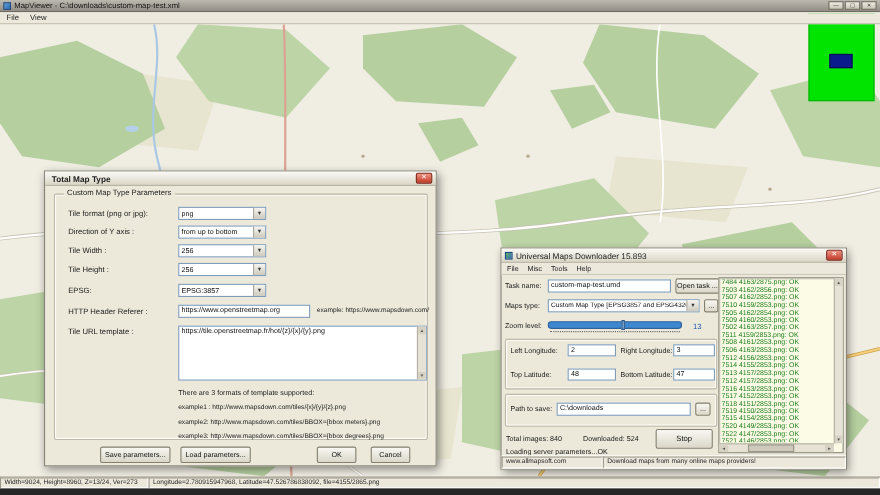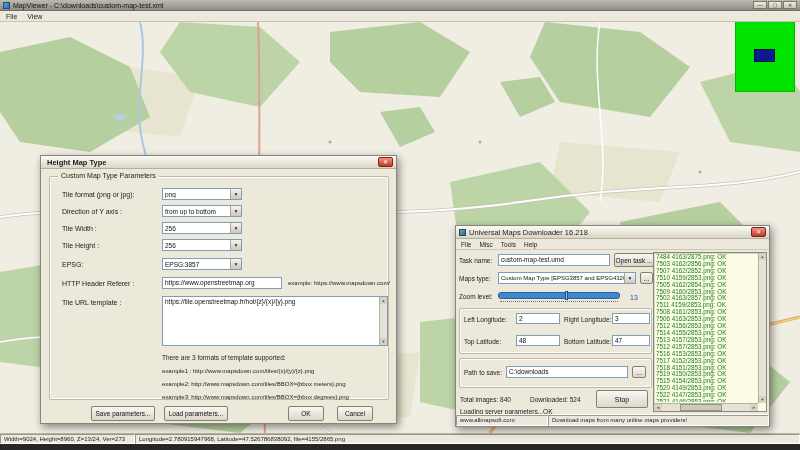--- a/index.html
+++ b/index.html
@@ -150,21 +150,21 @@
       <circle cx="210" cy="300" r="1.5" fill="#b4a88f"></circle>
     </svg>
   </div>
 
   <div class="overview-box" id="overview-box" style="background: rgb(0, 228, 0);">
     <div class="overview-viewport" id="overview-viewport" style="background: rgb(11, 27, 142);"></div>
   </div>
 
   <div class="dialog" id="custom-dialog">
     <div class="dlg-titlebar">
-      <span class="dlg-title">Height Map Type</span>
+      <span class="dlg-title">Total Map Type</span>
       <span class="dlg-close">✕</span>
     </div>
     <div class="body">
       <div class="groupbox cgroup">
         <span class="grouplegend">Custom Map Type Parameters</span>
 
         <span class="lbl" style="left:12px; top:14px;">Tile format (png or jpg):</span>
         <div class="combo" style="left:112px; top:11px; width:80px; height:12px;">
           <span class="combo-val">png</span>
           <span class="combo-btn">▼</span>
@@ -216,21 +216,21 @@
       <div class="btn" style="left:50px; top:237px; width:64px; height:15px; line-height:14px;">Save parameters...</div>
       <div class="btn" style="left:123px; top:237px; width:64px; height:15px; line-height:14px;">Load parameters...</div>
       <div class="btn" style="left:247px; top:237px; width:36px; height:15px; line-height:14px;">OK</div>
       <div class="btn" style="left:296px; top:237px; width:36px; height:15px; line-height:14px;">Cancel</div>
     </div>
   </div>
 
   <div class="dialog" id="umd-window">
     <div class="dlg-titlebar">
       <span class="app-ico" style="background:linear-gradient(135deg,#67b06a,#2b6cb0);"></span>
-      <span class="dlg-title" style="font-weight:normal;">Universal Maps Downloader 16.218</span>
+      <span class="dlg-title" style="font-weight:normal;">Universal Maps Downloader 15.893</span>
       <span class="dlg-close">✕</span>
     </div>
     <div class="menubar">
       <span class="menu-item">File</span>
       <span class="menu-item">Misc</span>
       <span class="menu-item">Tools</span>
       <span class="menu-item">Help</span>
     </div>
 
     <div class="body">

